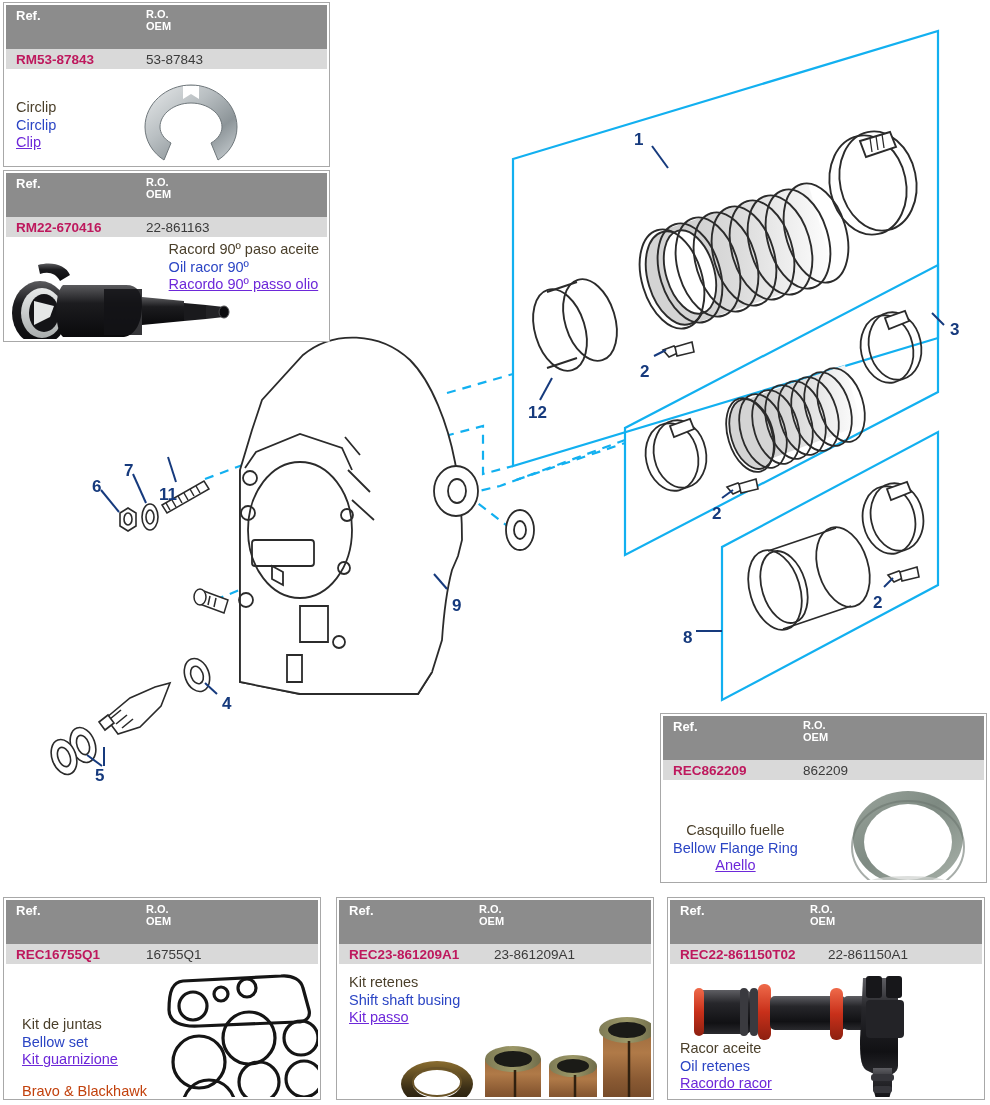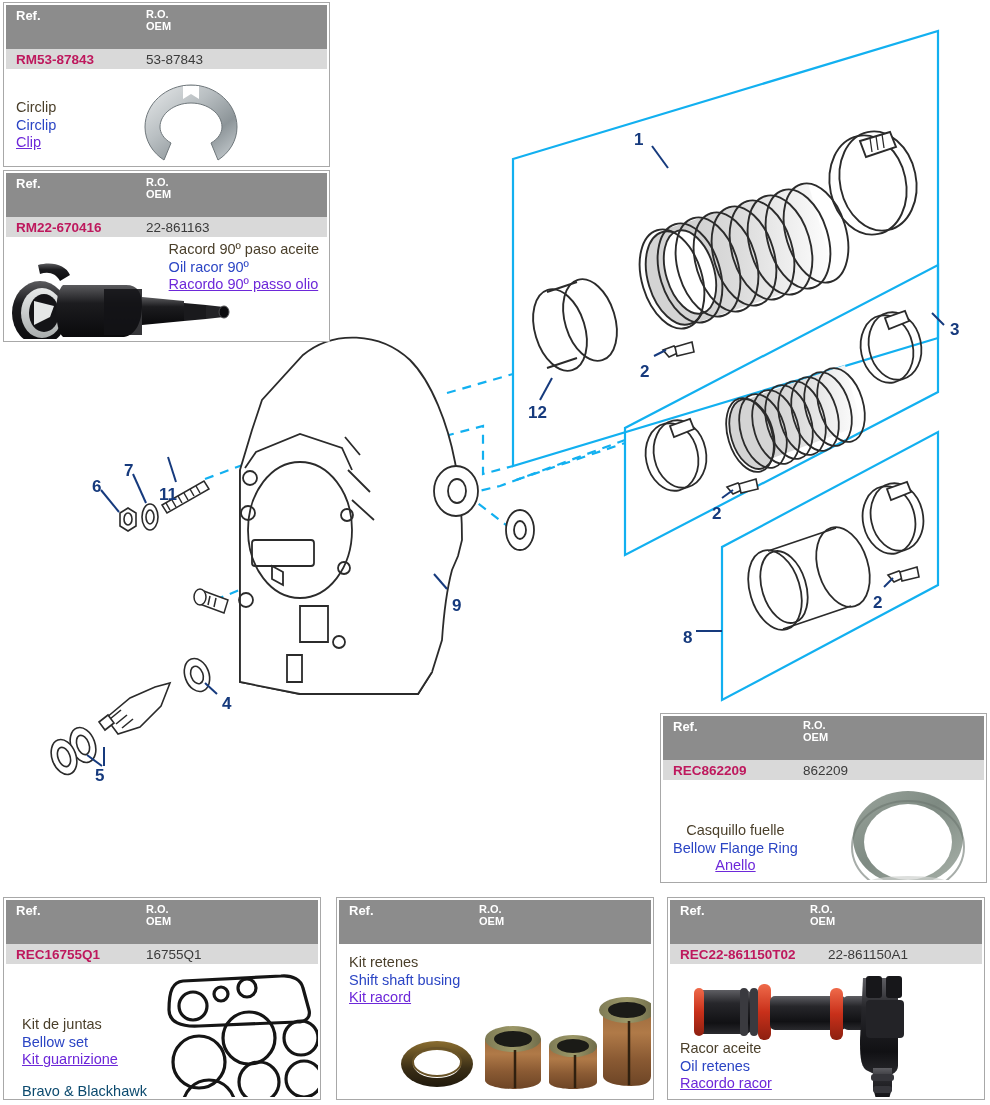--- a/index.html
+++ b/index.html
@@ -77,21 +77,21 @@
   }
   .desc {
     position: absolute;
     font-size: 14.5px;
     line-height: 17.5px;
     white-space: nowrap;
   }
   .desc .l-es { color: #4a3f2a; display: block; }
   .desc .l-en { color: #2b45c4; display: block; }
   .desc .l-it { color: #6d28d9; display: block; text-decoration: underline; }
-  .desc .l-note { color: #0c4a6e; display: block; margin-top: 14px; }
+  .desc .l-note { color: #c2410c; display: block; margin-top: 14px; }
   .desc.right-align { text-align: left; }
 
   
   .photo { position: absolute; }
 
   
   #drawing {
     position: absolute;
     left: 0; top: 0;
     width: 990px; height: 1105px;
@@ -482,20 +482,24 @@
 
   <div class="part-card" style="left:336px; top:897px; width:318px; height:203px;">
     <div class="card-inner">
       <div class="card-header">
         <div class="h-ref" style="width:130px;">Ref.</div>
         <div class="h-oem">
           <span>R.O.</span>
           <span>OEM</span>
         </div>
       </div>
+      <div class="card-subrow">
+        <div class="s-ref" style="width:145px;">REC23-861209A1</div>
+        <div class="s-oem">23-861209A1</div>
+      </div>
       <div class="card-body" style="height:147px;">
         <div class="photo" style="left:58px; top:40px; width:255px; height:105px;">
           <svg viewBox="0 0 255 105" width="255" height="105">
             <defs>
               <linearGradient id="bronzeG" x1="0" y1="0" x2="0" y2="1">
                 <stop offset="0%" stop-color="#9d6b3d"></stop>
                 <stop offset="30%" stop-color="#b07a48"></stop>
                 <stop offset="65%" stop-color="#8a5a33"></stop>
                 <stop offset="100%" stop-color="#6d4526"></stop>
               </linearGradient>
@@ -527,21 +531,21 @@
 
             <path d="M206,26 L206,92 C206,99 222,102 234,102 C246,102 254,99 254,92 L254,26 Z" fill="url(#bronzeG)"></path>
             <ellipse cx="230" cy="26" rx="28" ry="13" fill="url(#brassG)"></ellipse>
             <ellipse cx="230" cy="26" rx="19" ry="8" fill="#1b1b17"></ellipse>
             <line x1="232" y1="37" x2="232" y2="101" stroke="#30200f" stroke-width="2.5"></line>
           </svg>
         </div>
         <div class="desc" style="left:10px; top:10px;">
           <span class="l-es">Kit retenes</span>
           <span class="l-en">Shift shaft busing</span>
-          <span class="l-it">Kit racord</span>
+          <span class="l-it">Kit passo</span>
         </div>
       </div>
     </div>
   </div>
 
   <div class="part-card" style="left:667px; top:897px; width:318px; height:203px;">
     <div class="card-inner">
       <div class="card-header">
         <div class="h-ref" style="width:130px;">Ref.</div>
         <div class="h-oem">

